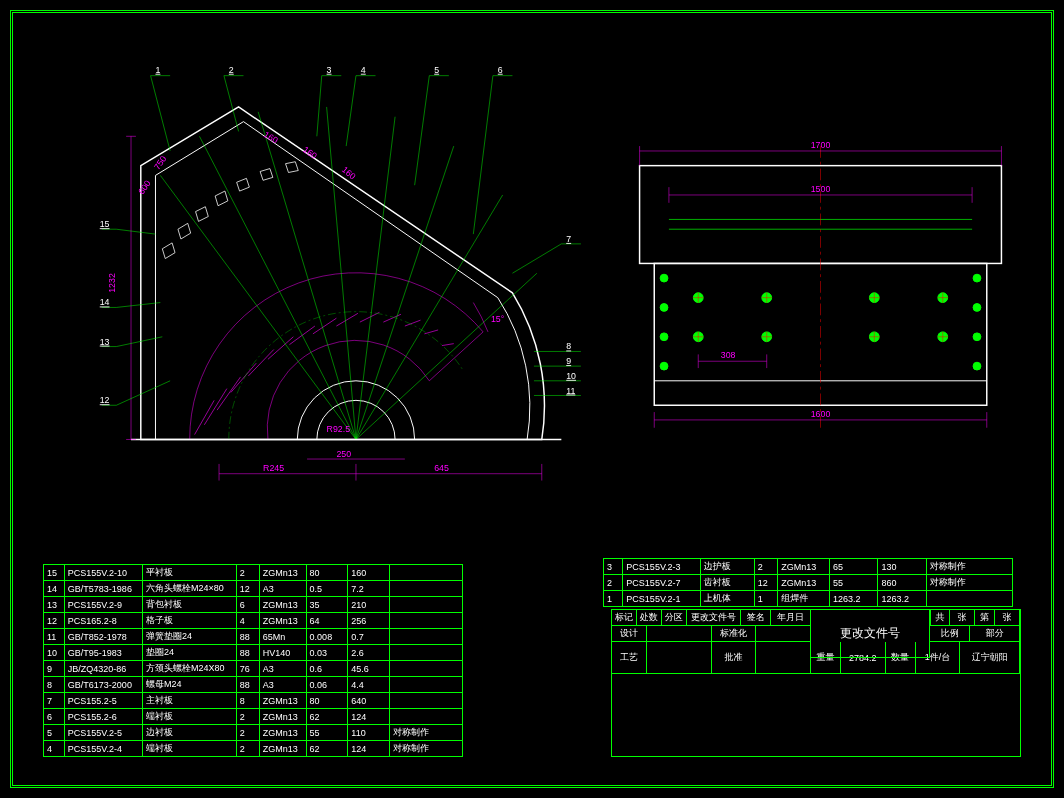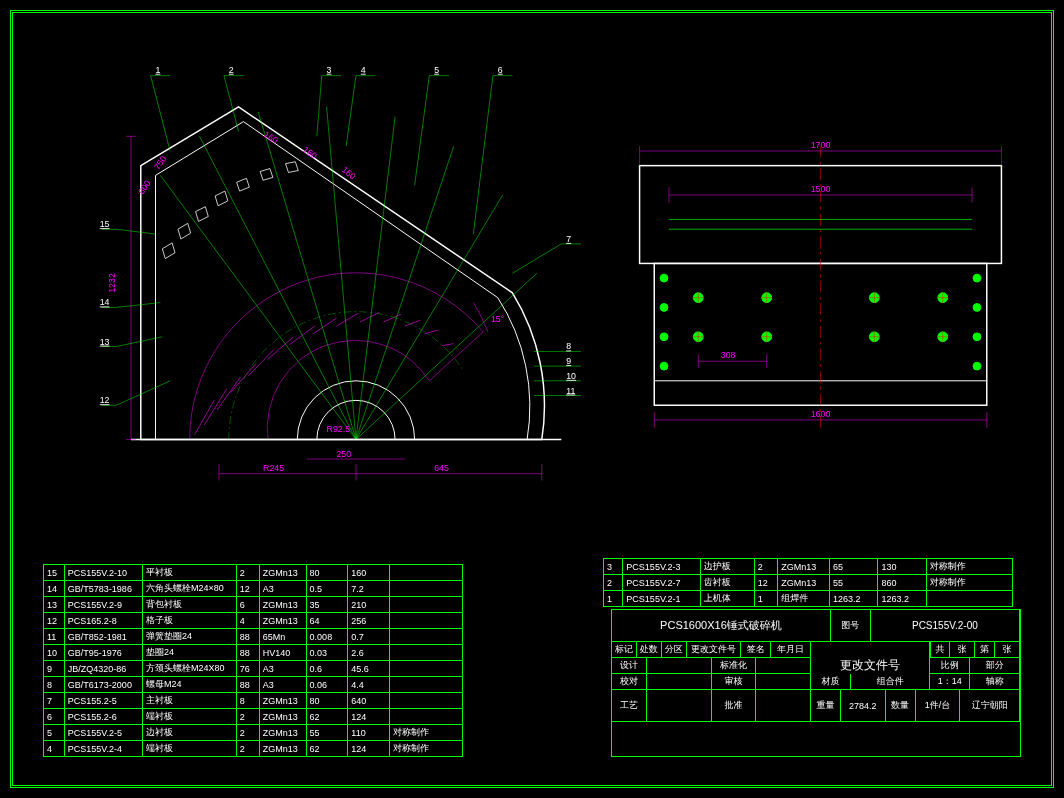--- a/index.html
+++ b/index.html
@@ -291,31 +291,31 @@
               <td>PCS165.2-8</td>
               <td>格子板</td>
               <td>4</td>
               <td>ZGMn13</td>
               <td>64</td>
               <td>256</td>
               <td></td>
             </tr>
             <tr>
               <td>11</td>
-              <td>GB/T852-1981</td>
+              <td>GB/T852-1978</td>
               <td>弹簧垫圈24</td>
               <td>88</td>
               <td>65Mn</td>
               <td>0.008</td>
               <td>0.7</td>
               <td></td>
             </tr>
             <tr>
               <td>10</td>
-              <td>GB/T95-1976</td>
+              <td>GB/T95-1983</td>
               <td>垫圈24</td>
               <td>88</td>
               <td>HV140</td>
               <td>0.03</td>
               <td>2.6</td>
               <td></td>
             </tr>
             <tr>
               <td>9</td>
               <td>JB/ZQ4320-86</td>
@@ -422,25 +422,20 @@
               <td>1263.2</td>
               <td>1263.2</td>
               <td></td>
             </tr>
           </tbody>
         </table>
     </div>
 
     <div class="title-block">
 
-      <div class="tb-row" style="height:32px">
-        <div class="tb-cell" style="width:220px;border-left:none;font-size:11px">PCS1600X16锤式破碎机</div>
-        <div class="tb-cell" style="width:40px">图号</div>
-        <div class="tb-cell" style="width:150px;font-size:10px">PCS155V.2-00</div>
-      </div>
 
       <div class="tb-row">
         <div class="tb-cell" style="width:25px;border-left:none">标记</div>
         <div class="tb-cell" style="width:25px">处数</div>
         <div class="tb-cell" style="width:25px">分区</div>
         <div class="tb-cell" style="width:55px">更改文件号</div>
         <div class="tb-cell" style="width:30px">签名</div>
         <div class="tb-cell" style="width:40px">年月日</div>
         <div class="tb-cell tb-title" style="width:120px;height:48px;position:relative;margin-bottom:-32px">更改文件号</div>
         <div style="width:90px;display:flex;flex-direction:column">
@@ -456,30 +451,20 @@
       <div class="tb-row">
         <div class="tb-cell" style="width:35px;border-left:none">设计</div>
         <div class="tb-cell" style="width:65px"></div>
         <div class="tb-cell" style="width:45px">标准化</div>
         <div class="tb-cell" style="width:55px"></div>
         <div class="tb-cell" style="width:120px;visibility:hidden"></div>
         <div class="tb-cell" style="width:40px">比例</div>
         <div class="tb-cell" style="width:50px">部分</div>
       </div>
 
-      <div class="tb-row">
-        <div class="tb-cell" style="width:35px;border-left:none">校对</div>
-        <div class="tb-cell" style="width:65px"></div>
-        <div class="tb-cell" style="width:45px">审核</div>
-        <div class="tb-cell" style="width:55px"></div>
-        <div class="tb-cell" style="width:40px">材质</div>
-        <div class="tb-cell" style="width:80px">组合件</div>
-        <div class="tb-cell" style="width:40px">1：14</div>
-        <div class="tb-cell" style="width:50px">轴称</div>
-      </div>
 
       <div class="tb-row" style="height:32px">
         <div class="tb-cell" style="width:35px;border-left:none">工艺</div>
         <div class="tb-cell" style="width:65px"></div>
         <div class="tb-cell" style="width:45px">批准</div>
         <div class="tb-cell" style="width:55px"></div>
         <div class="tb-cell" style="width:30px">重量</div>
         <div class="tb-cell" style="width:45px">2784.2</div>
         <div class="tb-cell" style="width:30px">数量</div>
         <div class="tb-cell" style="width:45px">1件/台</div>

